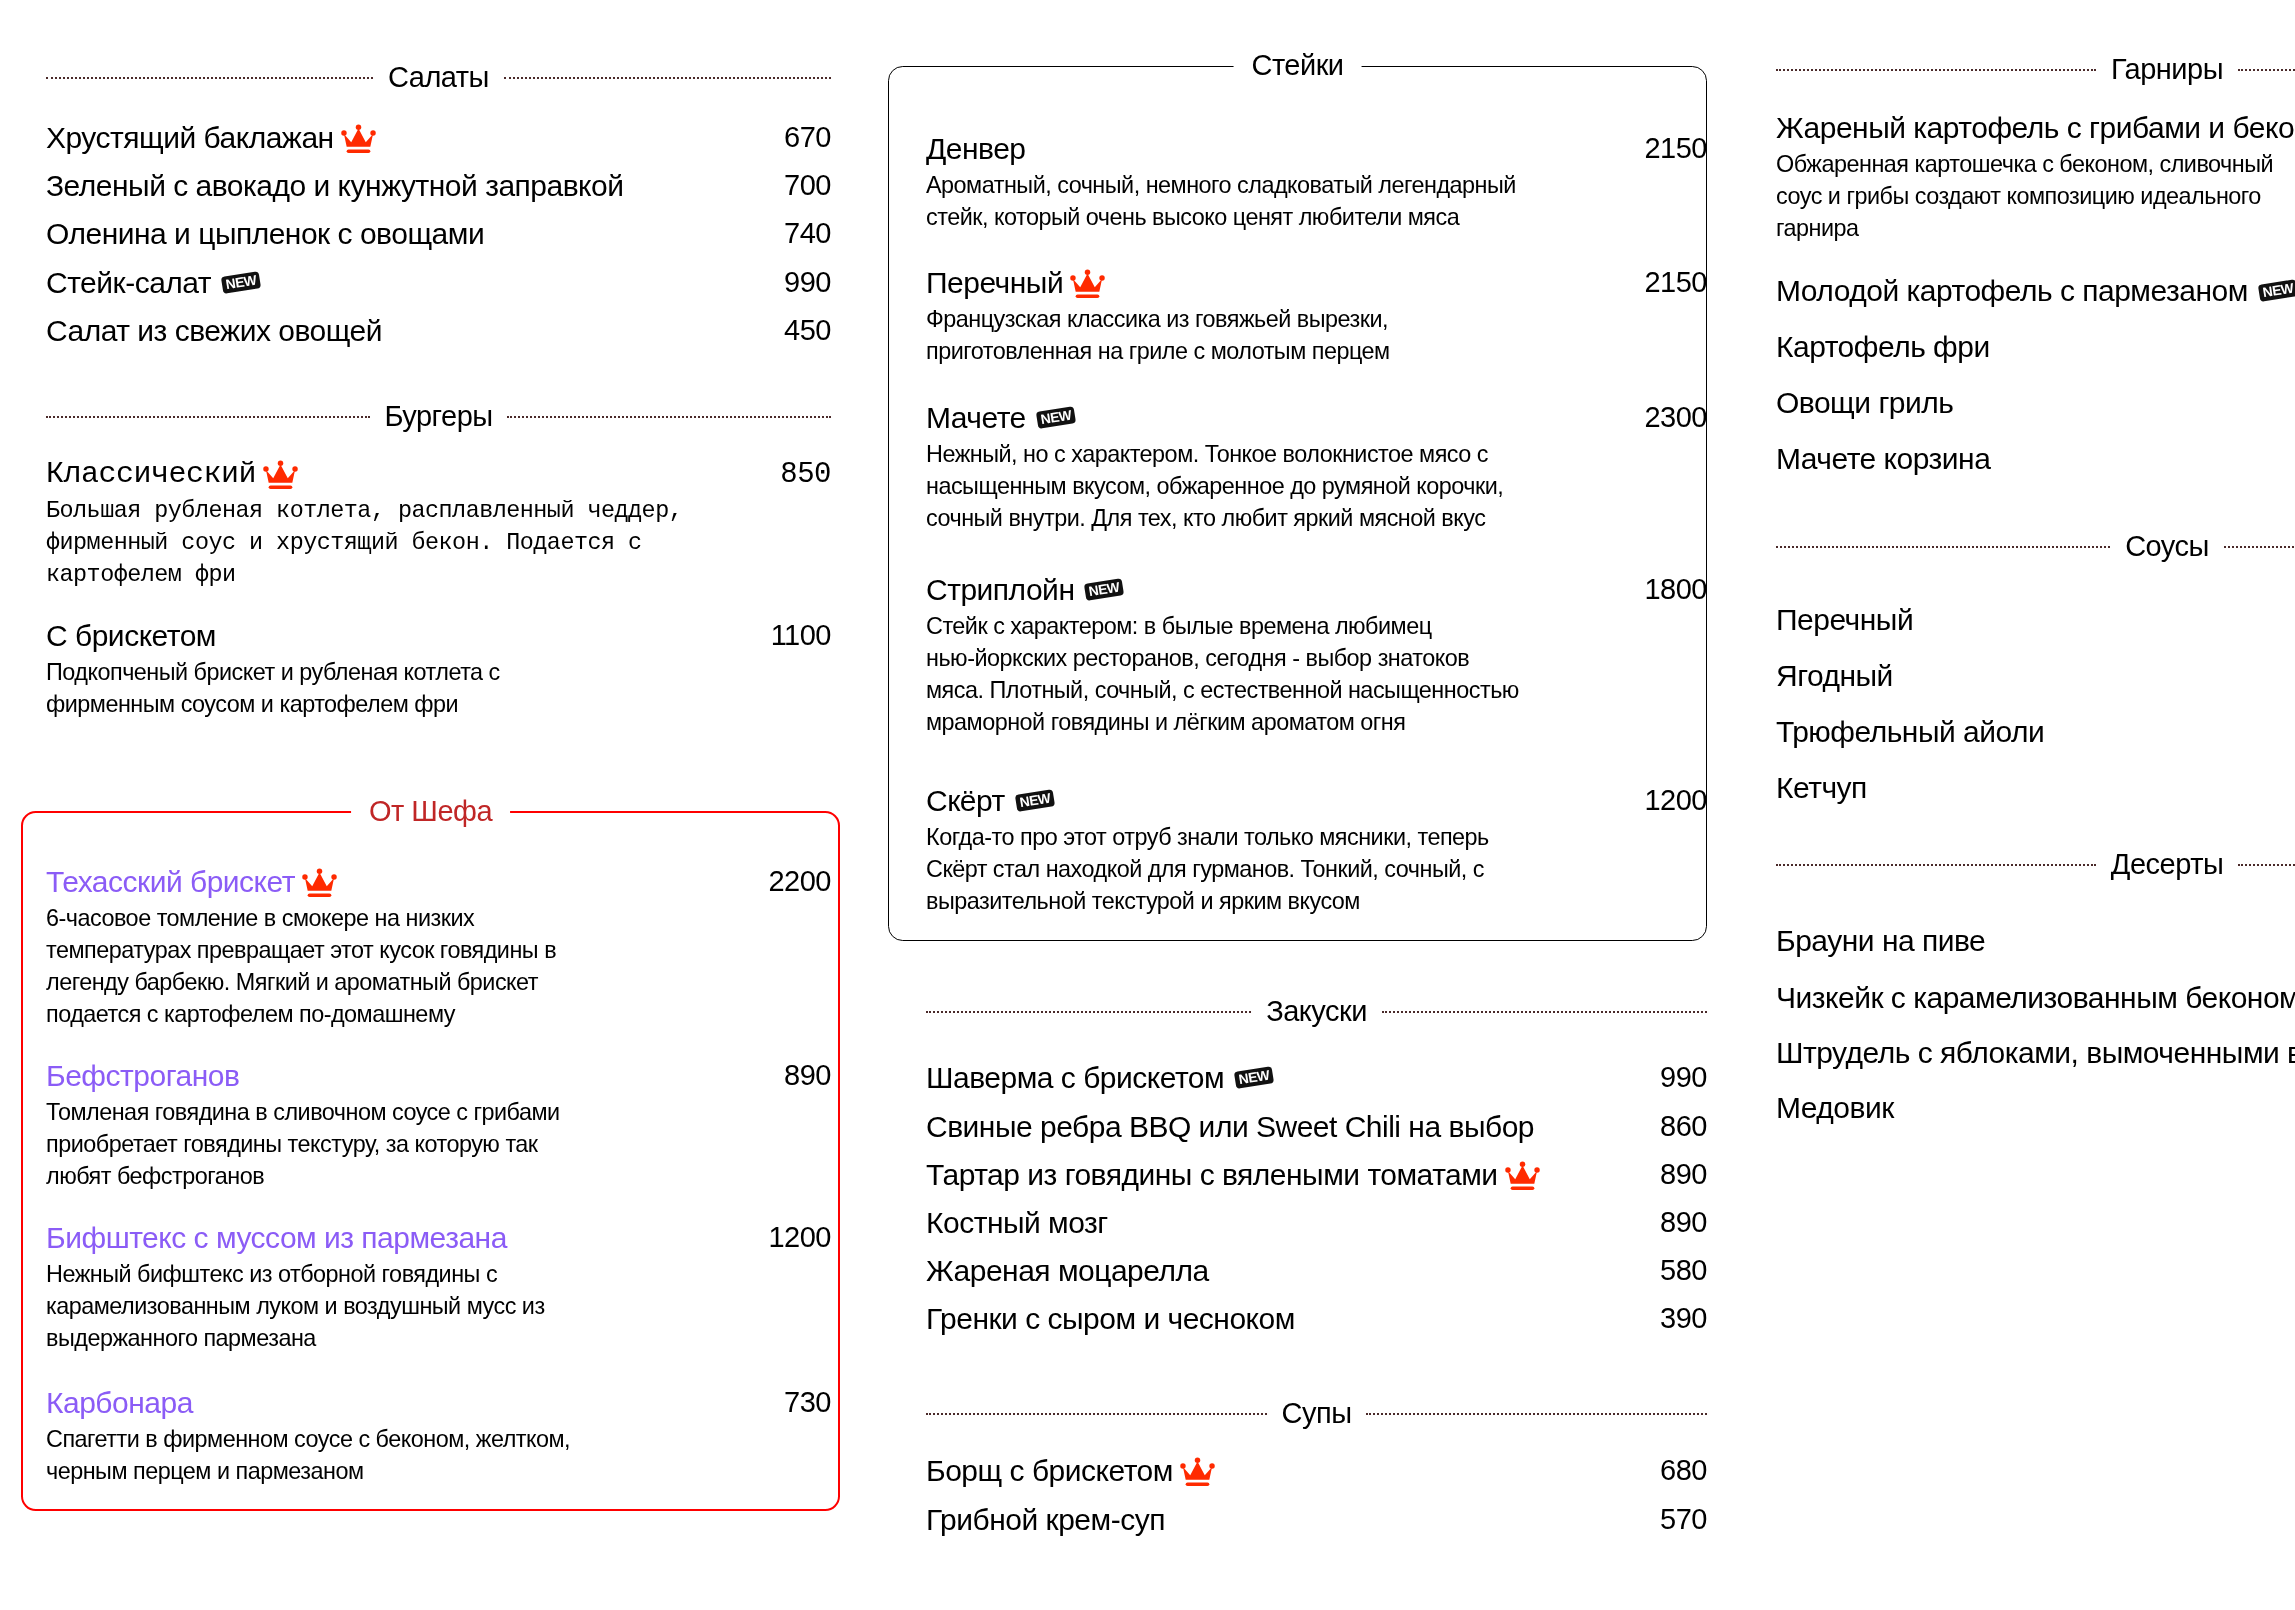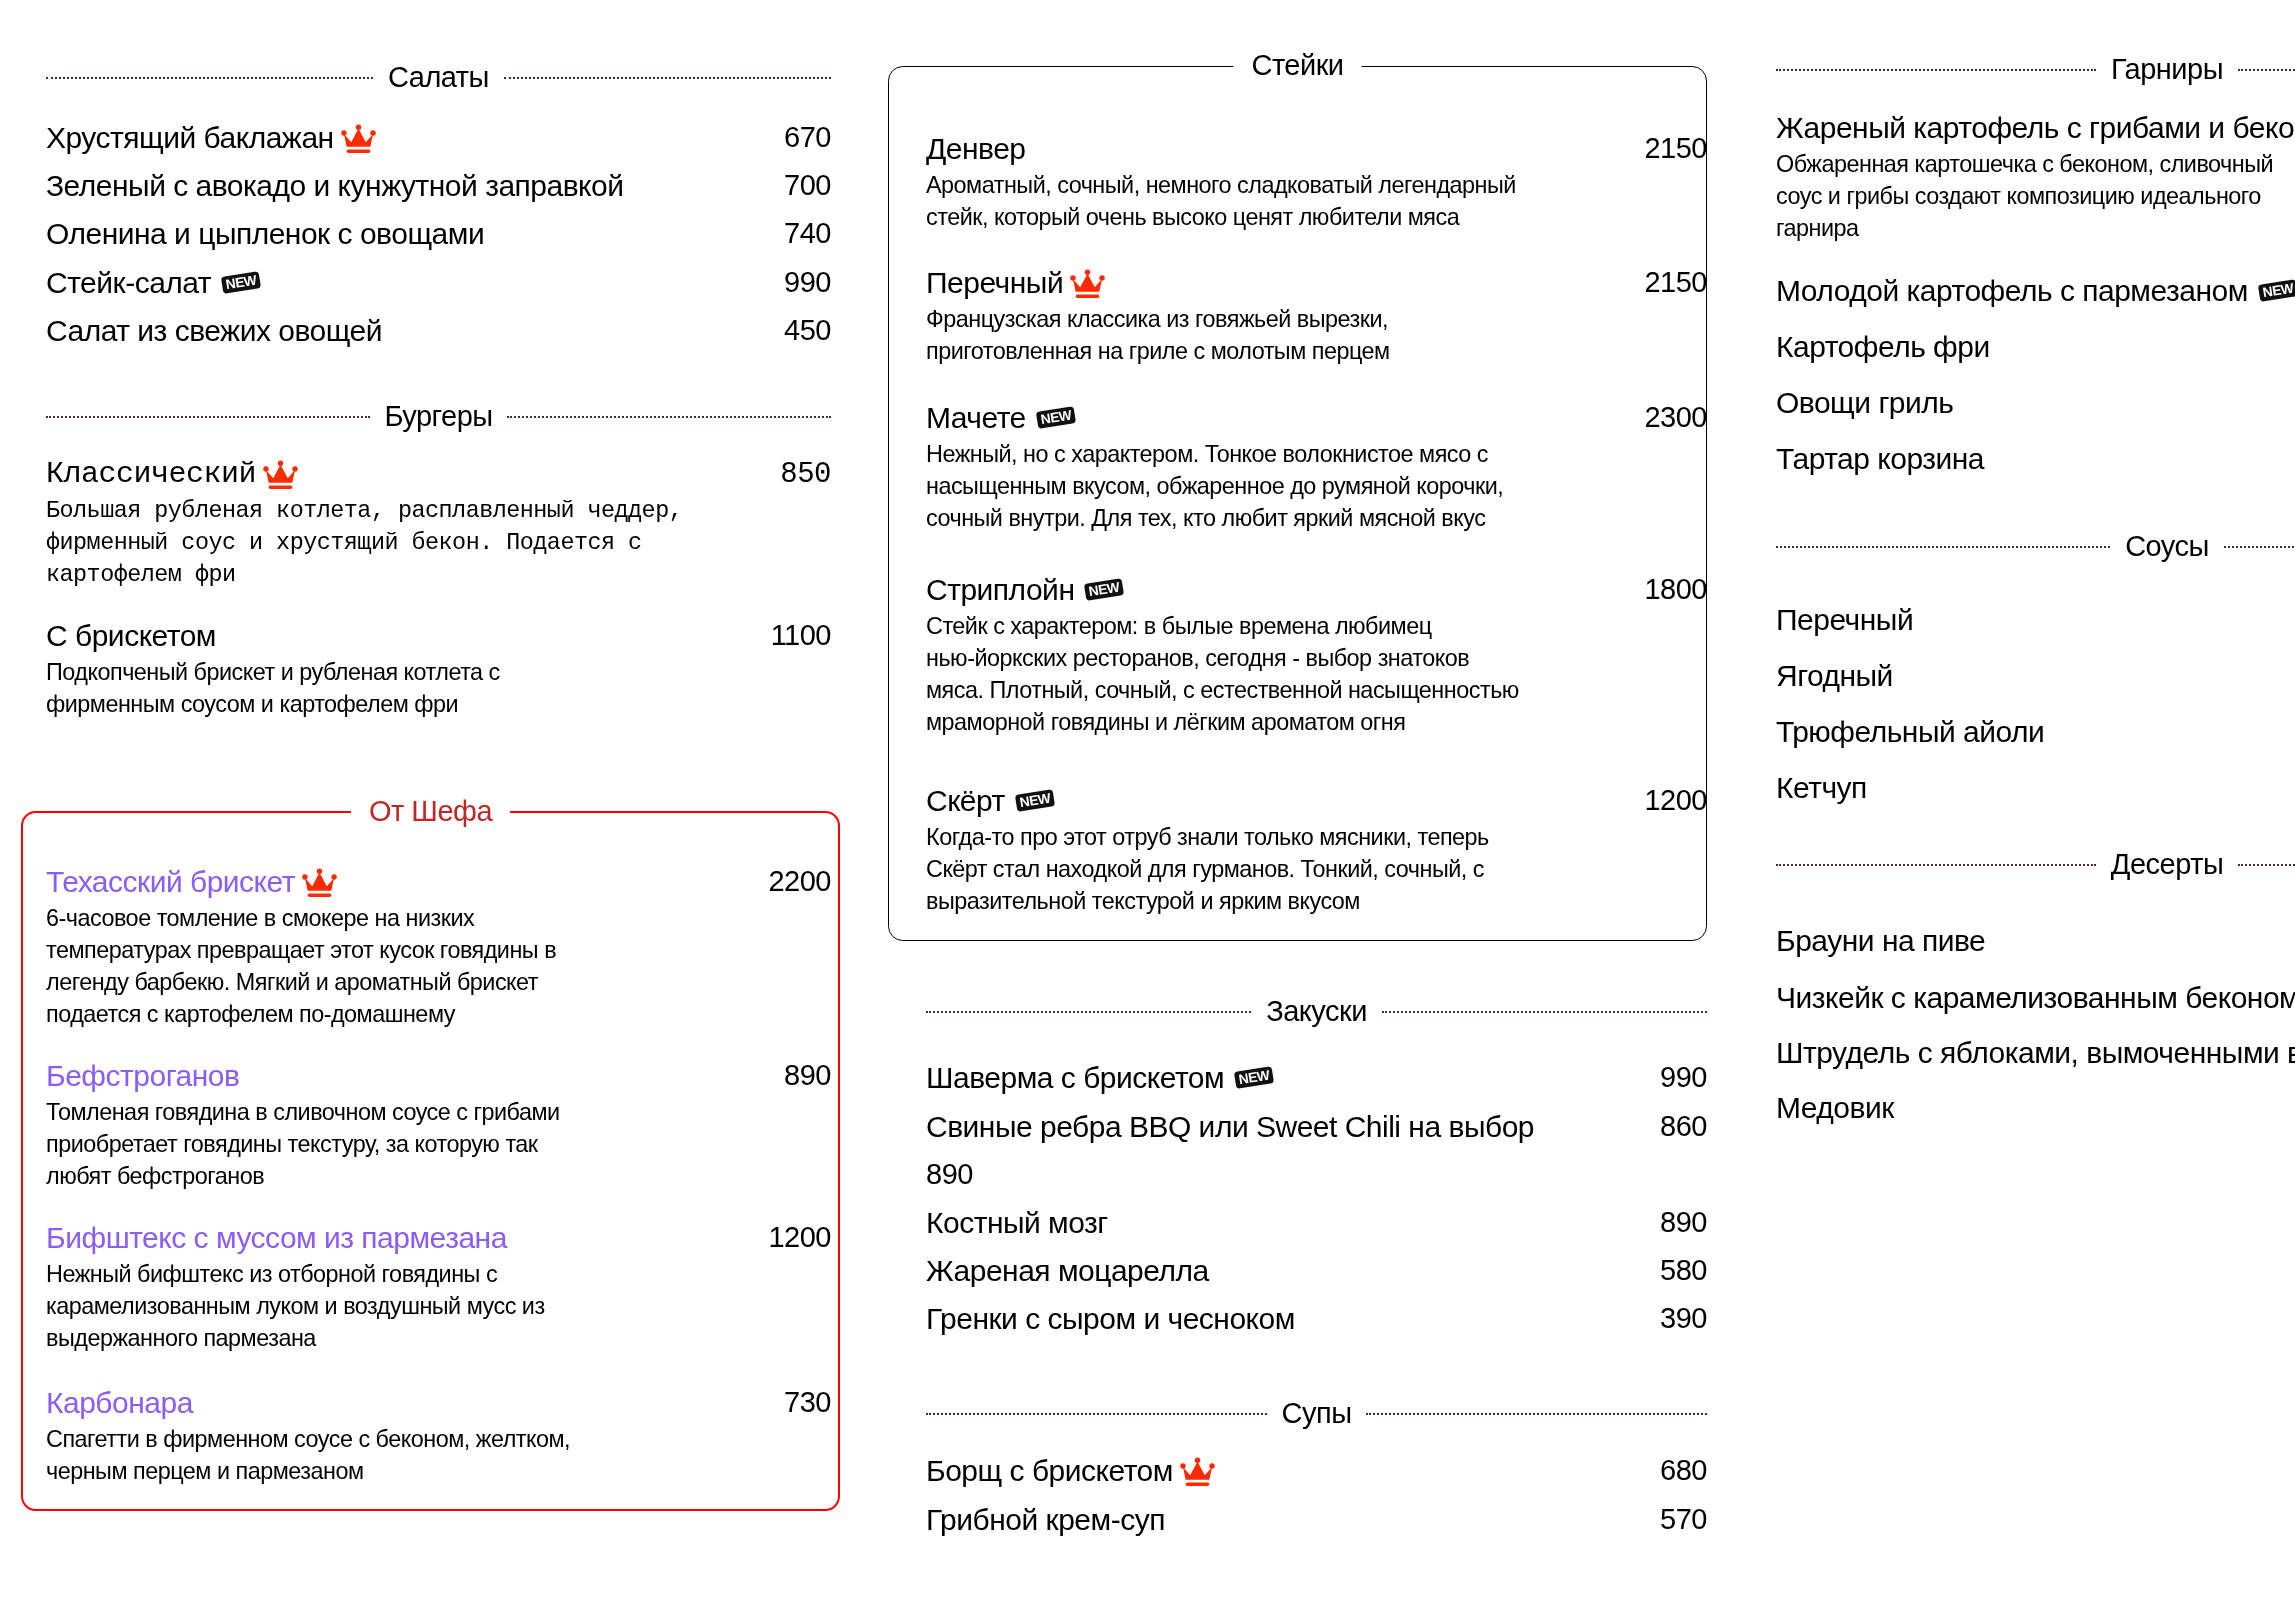--- a/index.html
+++ b/index.html
@@ -314,20 +314,32 @@
       <div class="item" style="top: 1106px;">
         <div class="row">
           <div class="name">
             <span>Свиные ребра BBQ или Sweet Chili на выбор</span>
           </div>
           <div class="price">860</div>
         </div>
       </div>
       <div class="item" style="top: 1154px;">
         <div class="row">
+          <div class="name">
+            <span>Тартар из говядины с вялеными томатами</span>
+            <span class="crown"><svg viewBox="0 0 76 66" width="35" height="30">
+                <g fill="#ff2a00">
+                  <circle cx="38" cy="7" r="6"></circle>
+                  <circle cx="6" cy="20" r="6"></circle>
+                  <circle cx="70" cy="20" r="6"></circle>
+                  <path d="M6 22 L22 40 L38 10 L54 40 L70 22 L64 50 L12 50 Z"></path>
+                  <rect x="12" y="56" width="52" height="8" rx="4"></rect>
+                </g>
+              </svg></span>
+          </div>
           <div class="price">890</div>
         </div>
       </div>
       <div class="item" style="top: 1202px;">
         <div class="row">
           <div class="name">
             <span>Костный мозг</span>
           </div>
           <div class="price">890</div>
         </div>
@@ -419,21 +431,21 @@
       <div class="item" style="top: 382px;">
         <div class="row">
           <div class="name">
             <span>Овощи гриль</span>
           </div>
         </div>
       </div>
       <div class="item" style="top: 438px;">
         <div class="row">
           <div class="name">
-            <span>Тартар корзина</span>
+            <span>Мачете корзина</span>
           </div>
         </div>
       </div>
     </div>
 
   <div class="sec-head" style="top:528px">
     <div class="dots"></div>
     <div class="title">Соусы</div>
     <div class="dots"></div>
   </div>

